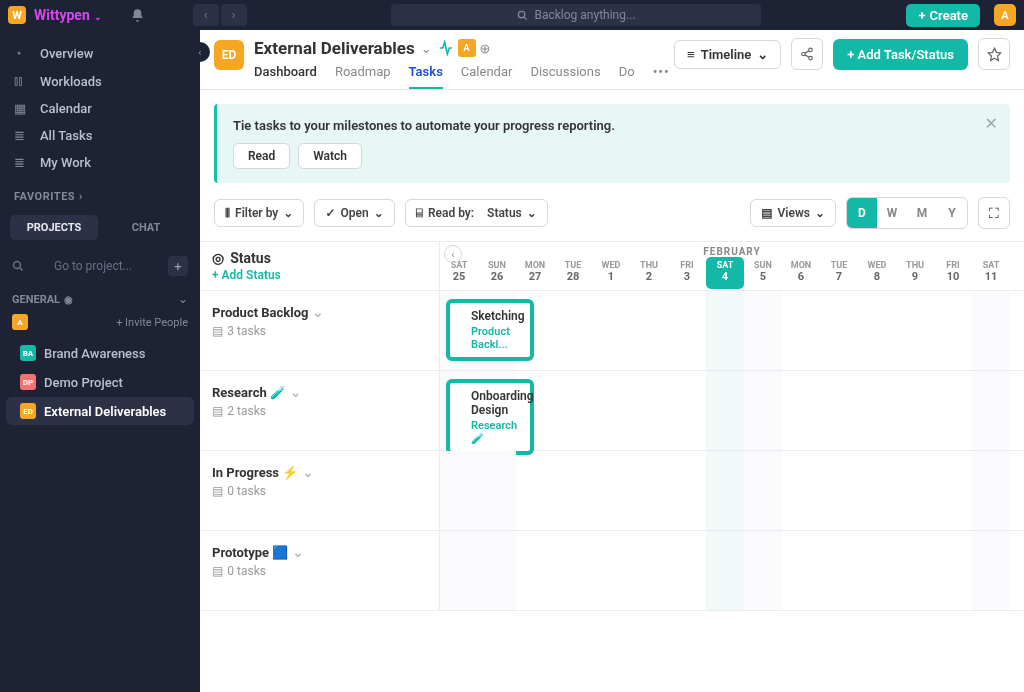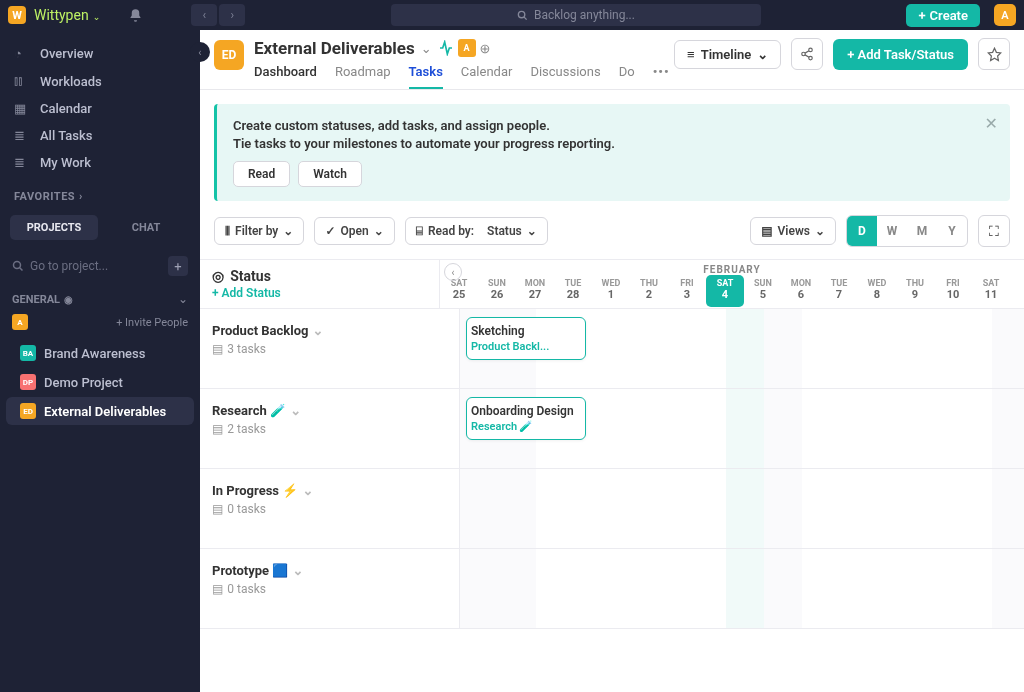--- a/index.html
+++ b/index.html
@@ -2,39 +2,39 @@
 <html><head>
 <meta charset="utf-8">
 <style>
 * { margin:0; padding:0; box-sizing:border-box; font-family:-apple-system,BlinkMacSystemFont,"Segoe UI",Roboto,sans-serif; }
 body { width:1024px; height:692px; overflow:hidden; background:#fff; font-size:13px; color:#333; }
 .app { display:flex; height:100%; }
 
 
 .topbar { position:absolute; top:0; left:0; right:0; height:30px; background:#1e2235; display:flex; align-items:center; padding:0 8px; gap:8px; z-index:10; }
 .logo-sq { width:18px; height:18px; background:#f5a623; border-radius:4px; display:flex; align-items:center; justify-content:center; font-weight:700; color:#fff; font-size:11px; }
-.workspace-name { color:#bef264; font-weight:400; font-size:14px; }
+.workspace-name { color:#d946ef; font-weight:700; font-size:14px; }
 .caret-sm { font-size:9px; margin-left:2px; }
 .bell { margin-left:20px; color:#848799; font-size:14px; }
 .nav-arrow-group { margin-left:40px; display:flex; gap:2px; }
 .nav-arrow { width:26px; height:22px; background:#2d3148; border-radius:4px; display:flex; align-items:center; justify-content:center; color:#7d8096; font-size:12px; }
 .search-box { margin:0 auto; width:370px; height:22px; background:#2d3148; border-radius:4px; display:flex; align-items:center; justify-content:center; color:#848799; gap:6px; font-size:12px; }
 .create-btn { background:#14b8a6; color:#fff; padding:4px 12px; border-radius:5px; font-weight:600; font-size:13px; display:flex; align-items:center; gap:4px; }
 .avatar { width:22px; height:22px; background:#f5a623; border-radius:5px; display:flex; align-items:center; justify-content:center; color:#fff; font-weight:600; font-size:11px; margin-left:6px; }
 
 
 .sidebar { width:200px; background:#1e2235; padding-top:40px; color:#bcbfd0; font-size:13px; position:relative; flex-shrink:0; }
 .nav-item { display:flex; align-items:center; gap:10px; padding:6px 14px; cursor:pointer; }
 .nav-item .icon { width:16px; color:#848799; font-size:13px; }
 .nav-label { font-weight:500; }
 .section-label { padding:14px 14px 6px; font-size:11px; font-weight:700; color:#848799; letter-spacing:0.5px; display:flex; align-items:center; gap:4px; }
 .tabs { display:flex; gap:4px; padding:0 10px; margin-top:6px; }
 .tab { flex:1; text-align:center; padding:6px 0; font-size:11px; font-weight:700; color:#848799; border-radius:5px; cursor:pointer; }
 .tab.active { background:#2d3148; color:#e8e8f0; }
-.goto-row { display:flex; align-items:center; padding:8px 12px; margin-top:8px; }
+.goto-row { display:flex; align-items:center; padding:8px 12px; margin-top:8px;gap:24px; }
 .goto-input { flex:1; color:#6b6e82; font-size:12px; }
 .plus-sq { width:20px; height:20px; background:#2d3148; border-radius:4px; display:flex; align-items:center; justify-content:center; color:#9fa2b5; }
 .general-row { display:flex; align-items:center; justify-content:space-between; padding:8px 12px 4px; }
 .general-lbl { font-size:11px; font-weight:700; color:#848799; display:flex; align-items:center; gap:4px; }
 .chev { color:#848799; font-size:12px; }
 .invite-row { display:flex; align-items:center; padding:4px 12px 8px; gap:8px; font-size:11px; color:#848799; }
 .sq-badge { width:16px; height:16px; border-radius:3px; display:flex; align-items:center; justify-content:center; font-size:8px; font-weight:700; color:#fff; flex-shrink:0; }
 .proj-item { display:flex; align-items:center; gap:8px; padding:6px 14px; cursor:pointer; border-radius:6px; margin:1px 6px; }
 .proj-item.active { background:#2d3148; }
 .proj-label { font-size:13px; font-weight:500; }
@@ -86,27 +86,27 @@
 .add-status { color:#14b8a6; font-size:12px; font-weight:600; margin-top:2px; cursor:pointer; }
 .tl-right { flex:1; position:relative; }
 .month-lbl { text-align:center; font-size:10px; font-weight:700; color:#888; letter-spacing:1px; padding-top:4px; }
 .day-row { display:flex; }
 .day-cell { width:38px; text-align:center; padding:3px 0 6px; font-size:9px; font-weight:700; color:#999; }
 .day-cell .num { font-size:11px; color:#666; display:block; }
 .day-cell.current { background:#14b8a6; color:#fff; border-radius:5px; }
 .day-cell.current .num { color:#fff; }
 .nav-left-btn { position:absolute; left:4px; top:3px; width:18px; height:18px; border:1px solid #d6d6dc; border-radius:50%; display:flex; align-items:center; justify-content:center; font-size:10px; color:#888; }
 .tl-row { display:flex; border-bottom:1px solid #ebebf0; min-height:80px; }
-.row-left { width:260px; flex-shrink:0; padding:14px 12px; border-right:1px solid #ebebf0; }
+.row-left { width:240px; flex-shrink:0; padding:14px 12px; border-right:1px solid #ebebf0; }
 .row-title { font-weight:700; color:#333; font-size:13px; display:flex; align-items:center; gap:4px; }
 .row-sub { color:#999; font-size:12px; margin-top:4px; display:flex; align-items:center; gap:4px; }
 .row-right { flex:1; position:relative; }
 .weekend { position:absolute; top:0; bottom:0; width:38px; background:#fafafc; }
 .today-col { position:absolute; top:0; bottom:0; left:266px; width:38px; background:#e8faf6; opacity:0.5; }
-.card { position:absolute; left:6px; top:8px; width:120px; background:#fff; border:1px solid #14b8a6; border-radius:6px; padding:6px 4px; box-shadow:0 1px 3px rgba(0,0,0,.06); }
+.card { position:absolute; left:6px; top:8px; width:88px; background:#fff; border:4px solid #14b8a6; border-radius:6px; padding:6px 21px; box-shadow:0 1px 3px rgba(0,0,0,.06); }
 .card-title { font-size:12px; font-weight:600; color:#333; }
 .card-sub { font-size:11px; font-weight:600; color:#14b8a6; margin-top:2px; }
 
 svg { display:block; }
 </style>
 </head>
 <body>
 
 <div class="app">
 
@@ -256,21 +256,20 @@
         <div class="icon-btn">
           <svg width="15" height="15" viewBox="0 0 24 24" fill="none" stroke="currentColor" stroke-width="2">
               <path d="m12 2 3 6.5 7 1-5 5 1.2 7L12 18l-6.2 3.5L7 14.5 2 9.5l7-1z"></path>
             </svg>
         </div>
       </div>
     </div>
 
     <div class="banner">
       <span class="banner-close">✕</span>
-      <p>Create custom statuses, add tasks, and assign people.</p>
       <p>Tie tasks to your milestones to automate your progress reporting.</p>
       <div class="banner-btns">
         <div class="banner-btn">Read</div>
         <div class="banner-btn">Watch</div>
       </div>
     </div>
 
     <div class="toolbar">
       <div class="tool-chip">
         <span>⫴</span>

